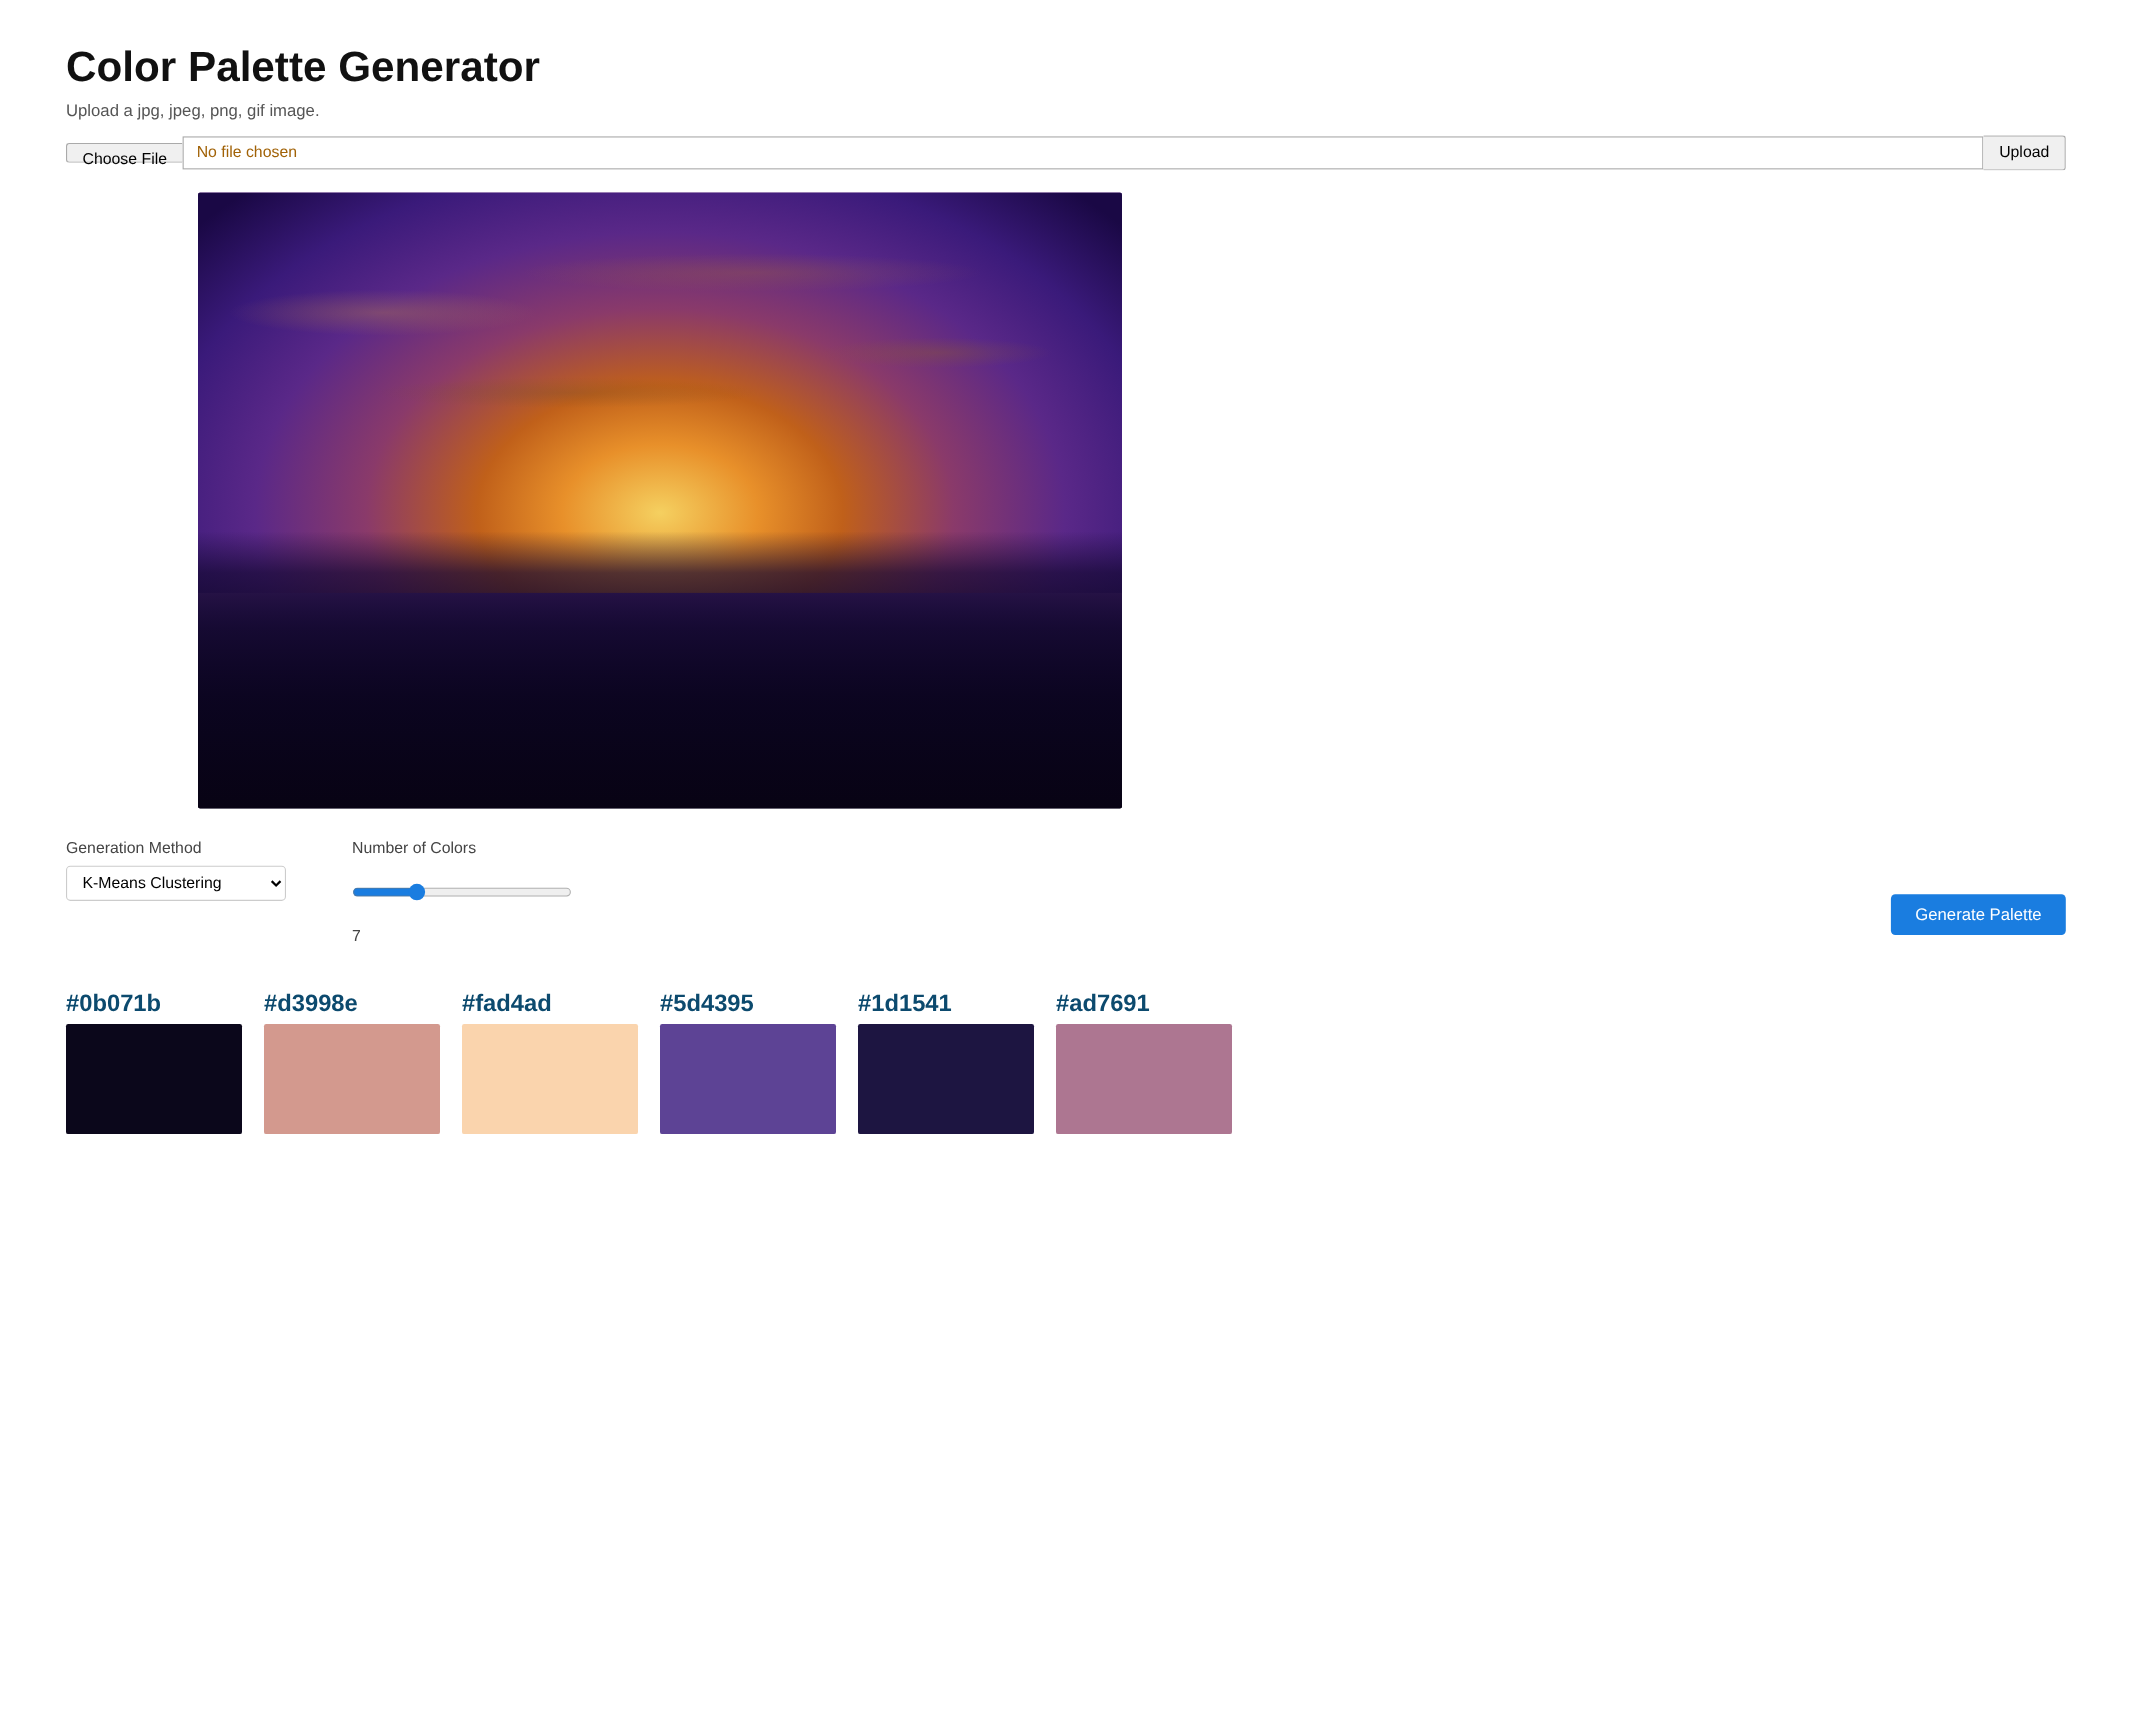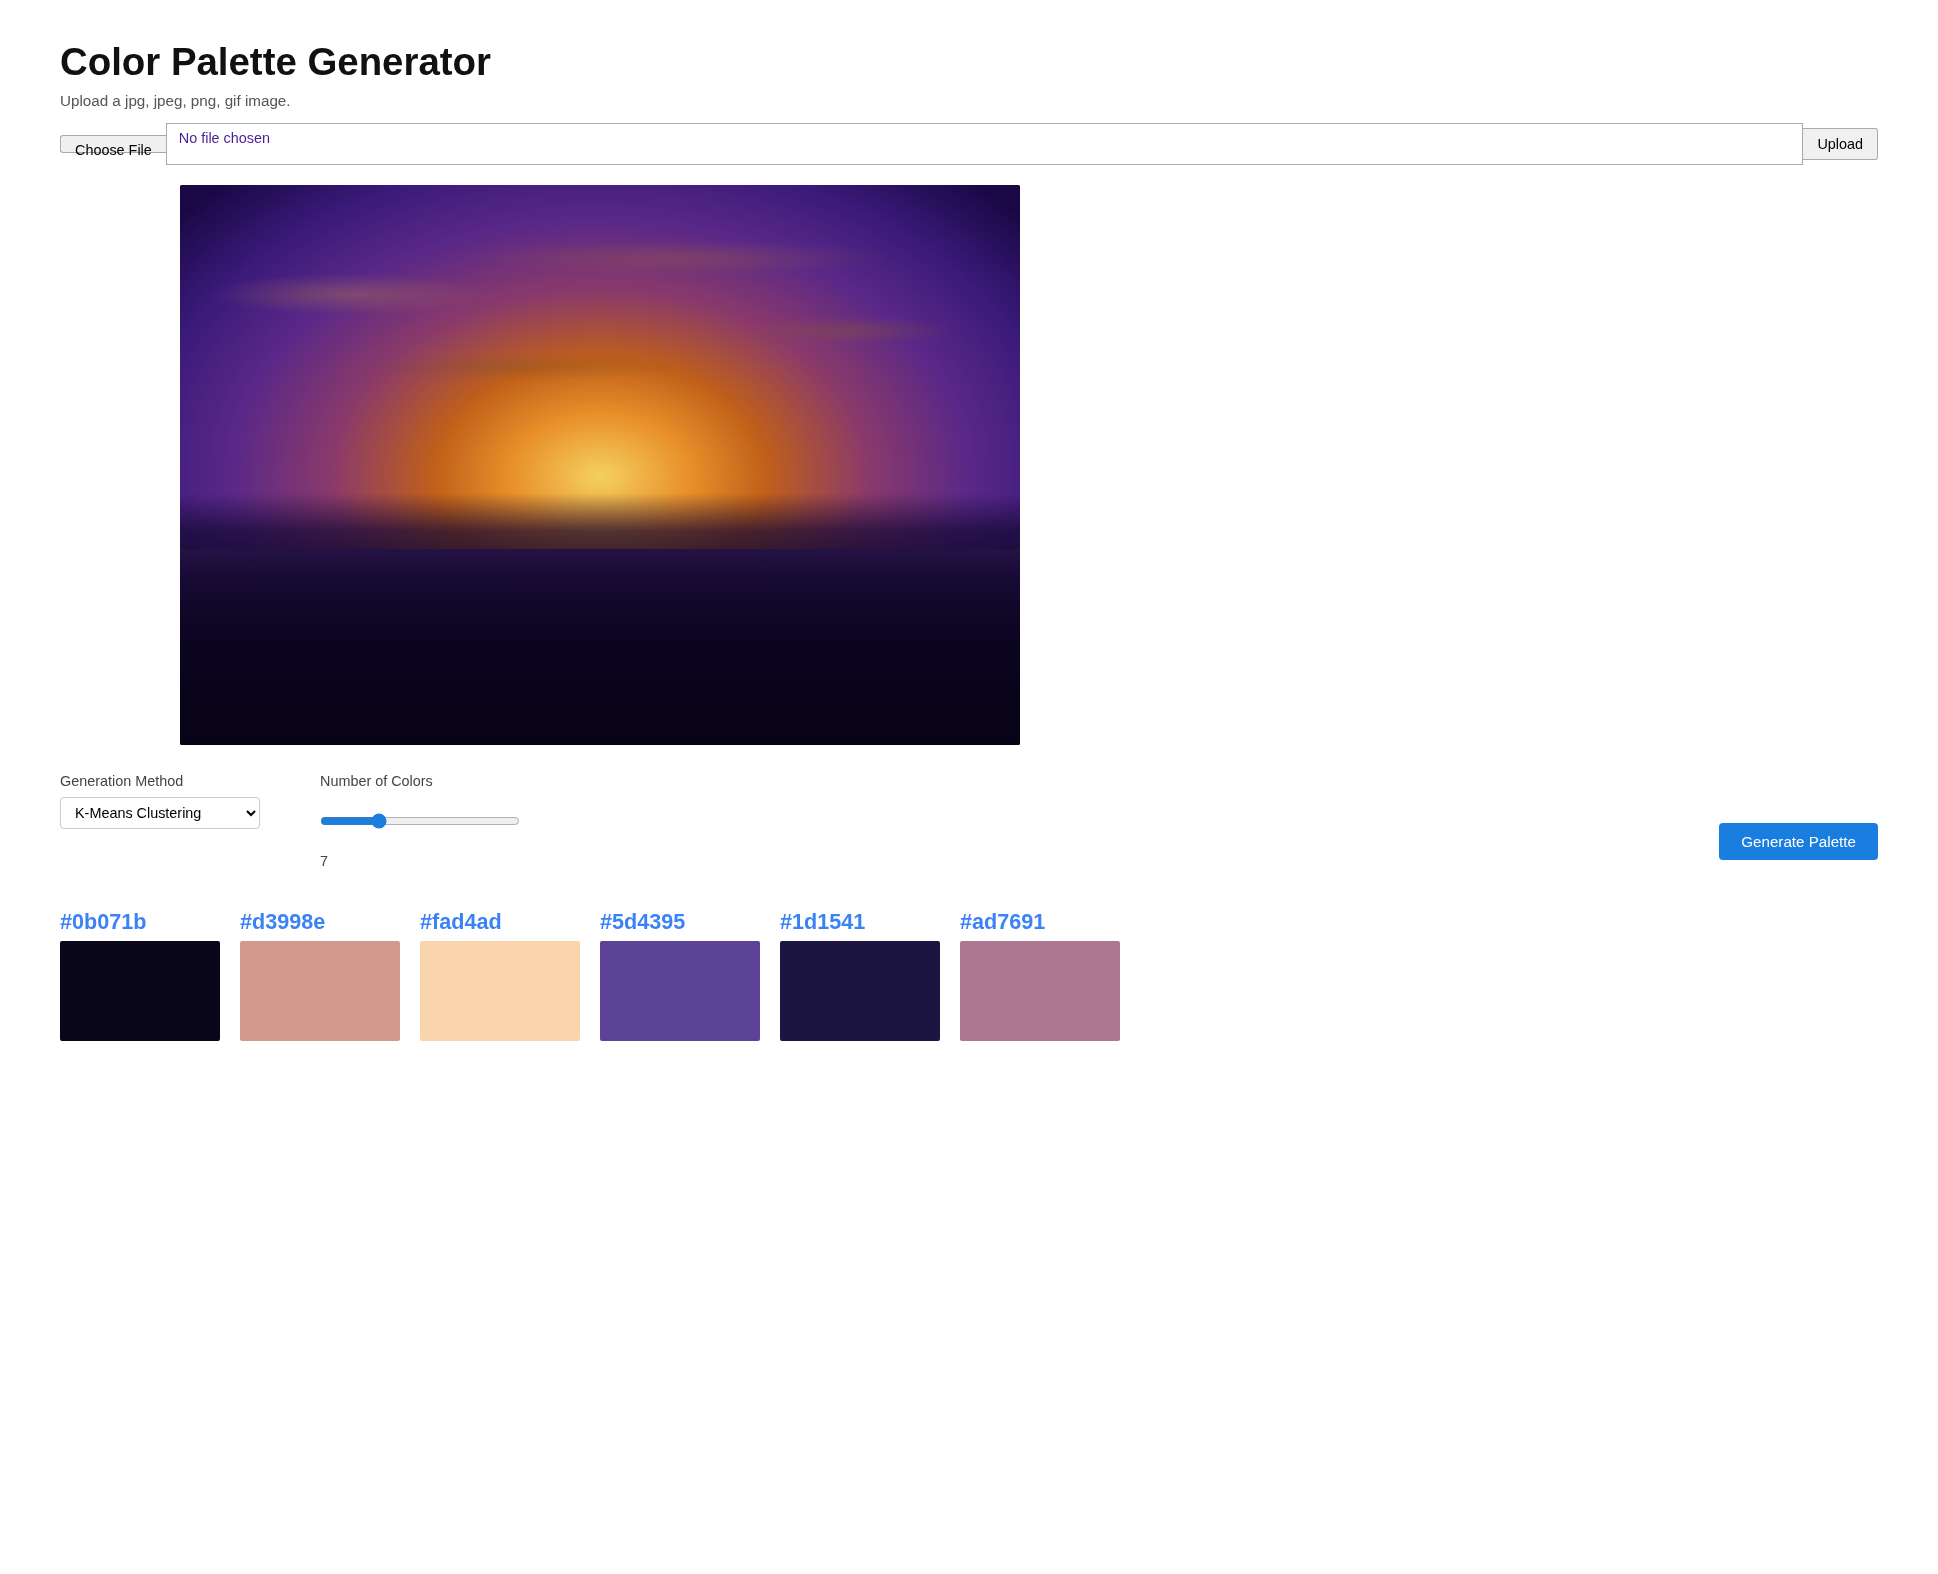--- a/index.html
+++ b/index.html
@@ -39,23 +39,23 @@
       cursor: pointer;
       white-space: nowrap;
       height: 18px;
       border-radius: 3px 0 0 3px;
     }
 
     .file-name {
       border: 1px solid #aaa;
       padding: 6px 12px;
       font-size: 0.9rem;
-      color: #4c1d95;
+      color: #a16207;
       flex: 1;
-      height: 42px;
+      height: 30px;
       background: #fff;
     }
 
     .upload-btn {
       border: 1px solid #aaa;
       border-left: none;
       background: #f0f0f0;
       padding: 6px 14px;
       font-size: 0.9rem;
       cursor: pointer;
@@ -197,21 +197,21 @@
     .color-item {
       display: flex;
       flex-direction: column;
       align-items: flex-start;
       gap: 6px;
     }
 
     .color-hex {
       font-size: 1.35rem;
       font-weight: 700;
-      color: #3b82f6;
+      color: #0c4a6e;
     }
 
     .color-swatch {
       width: 160px;
       height: 100px;
       border-radius: 2px;
     }
   </style>
 </head>
 <body>

